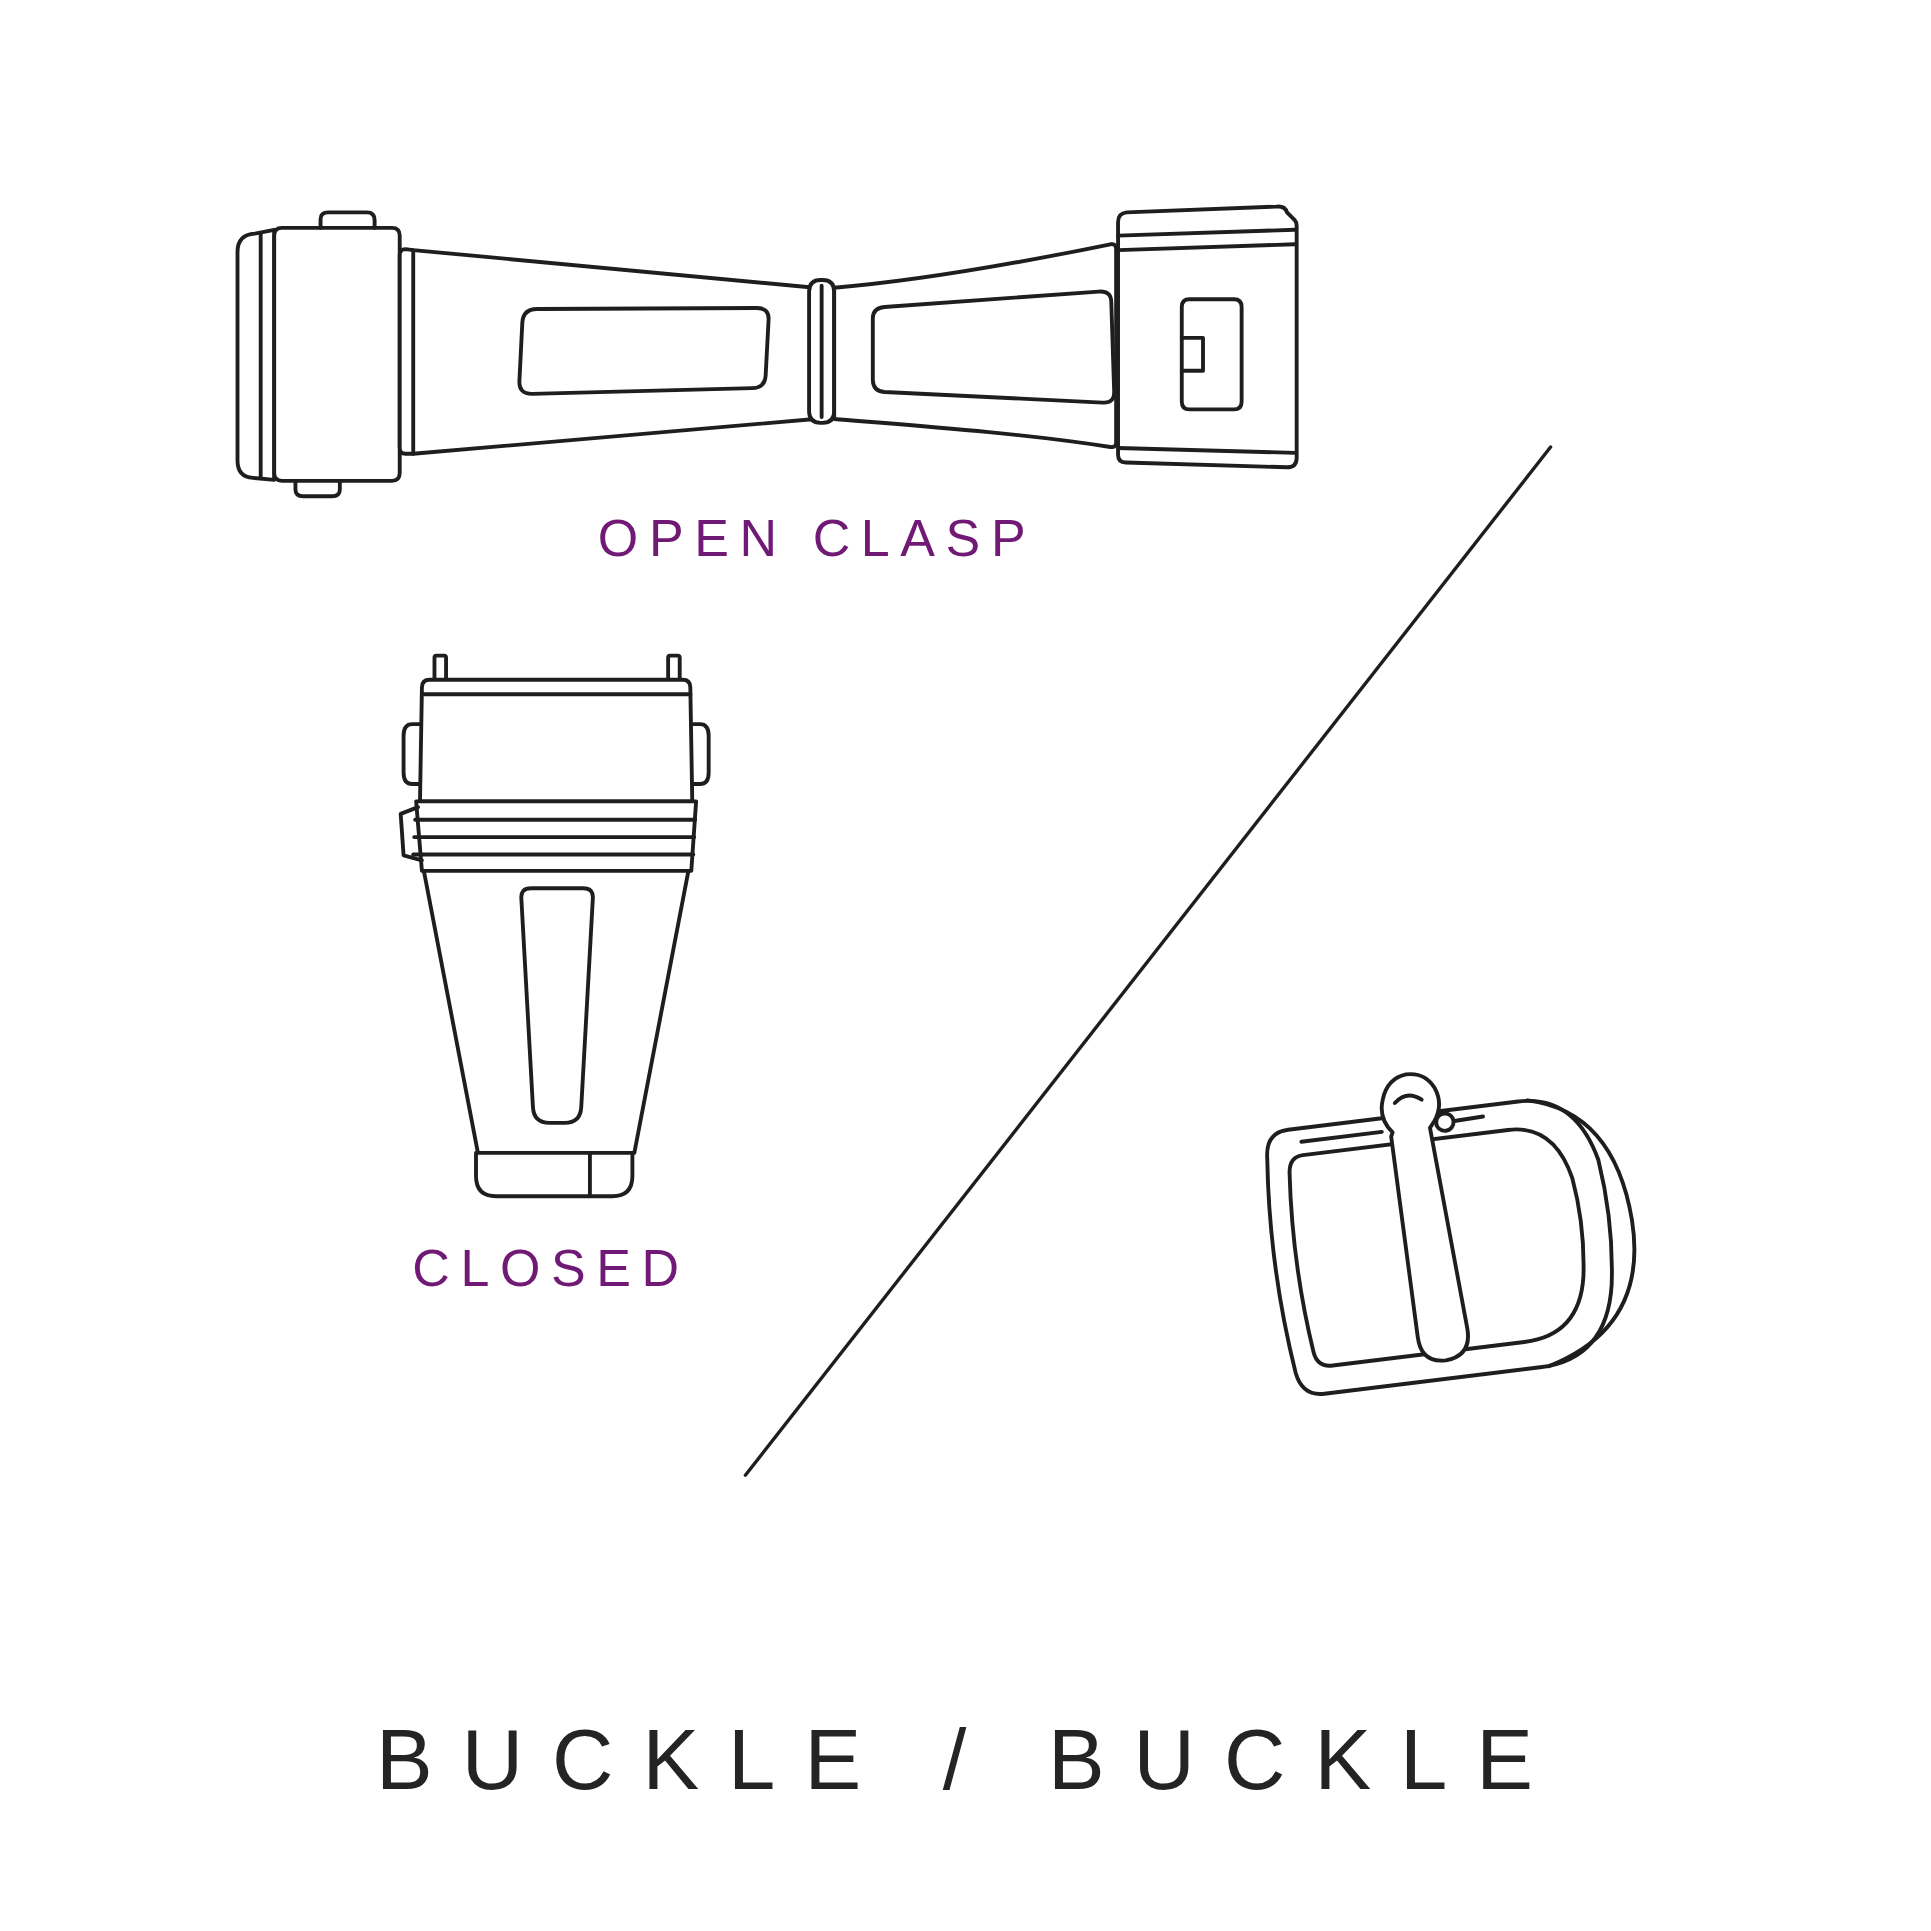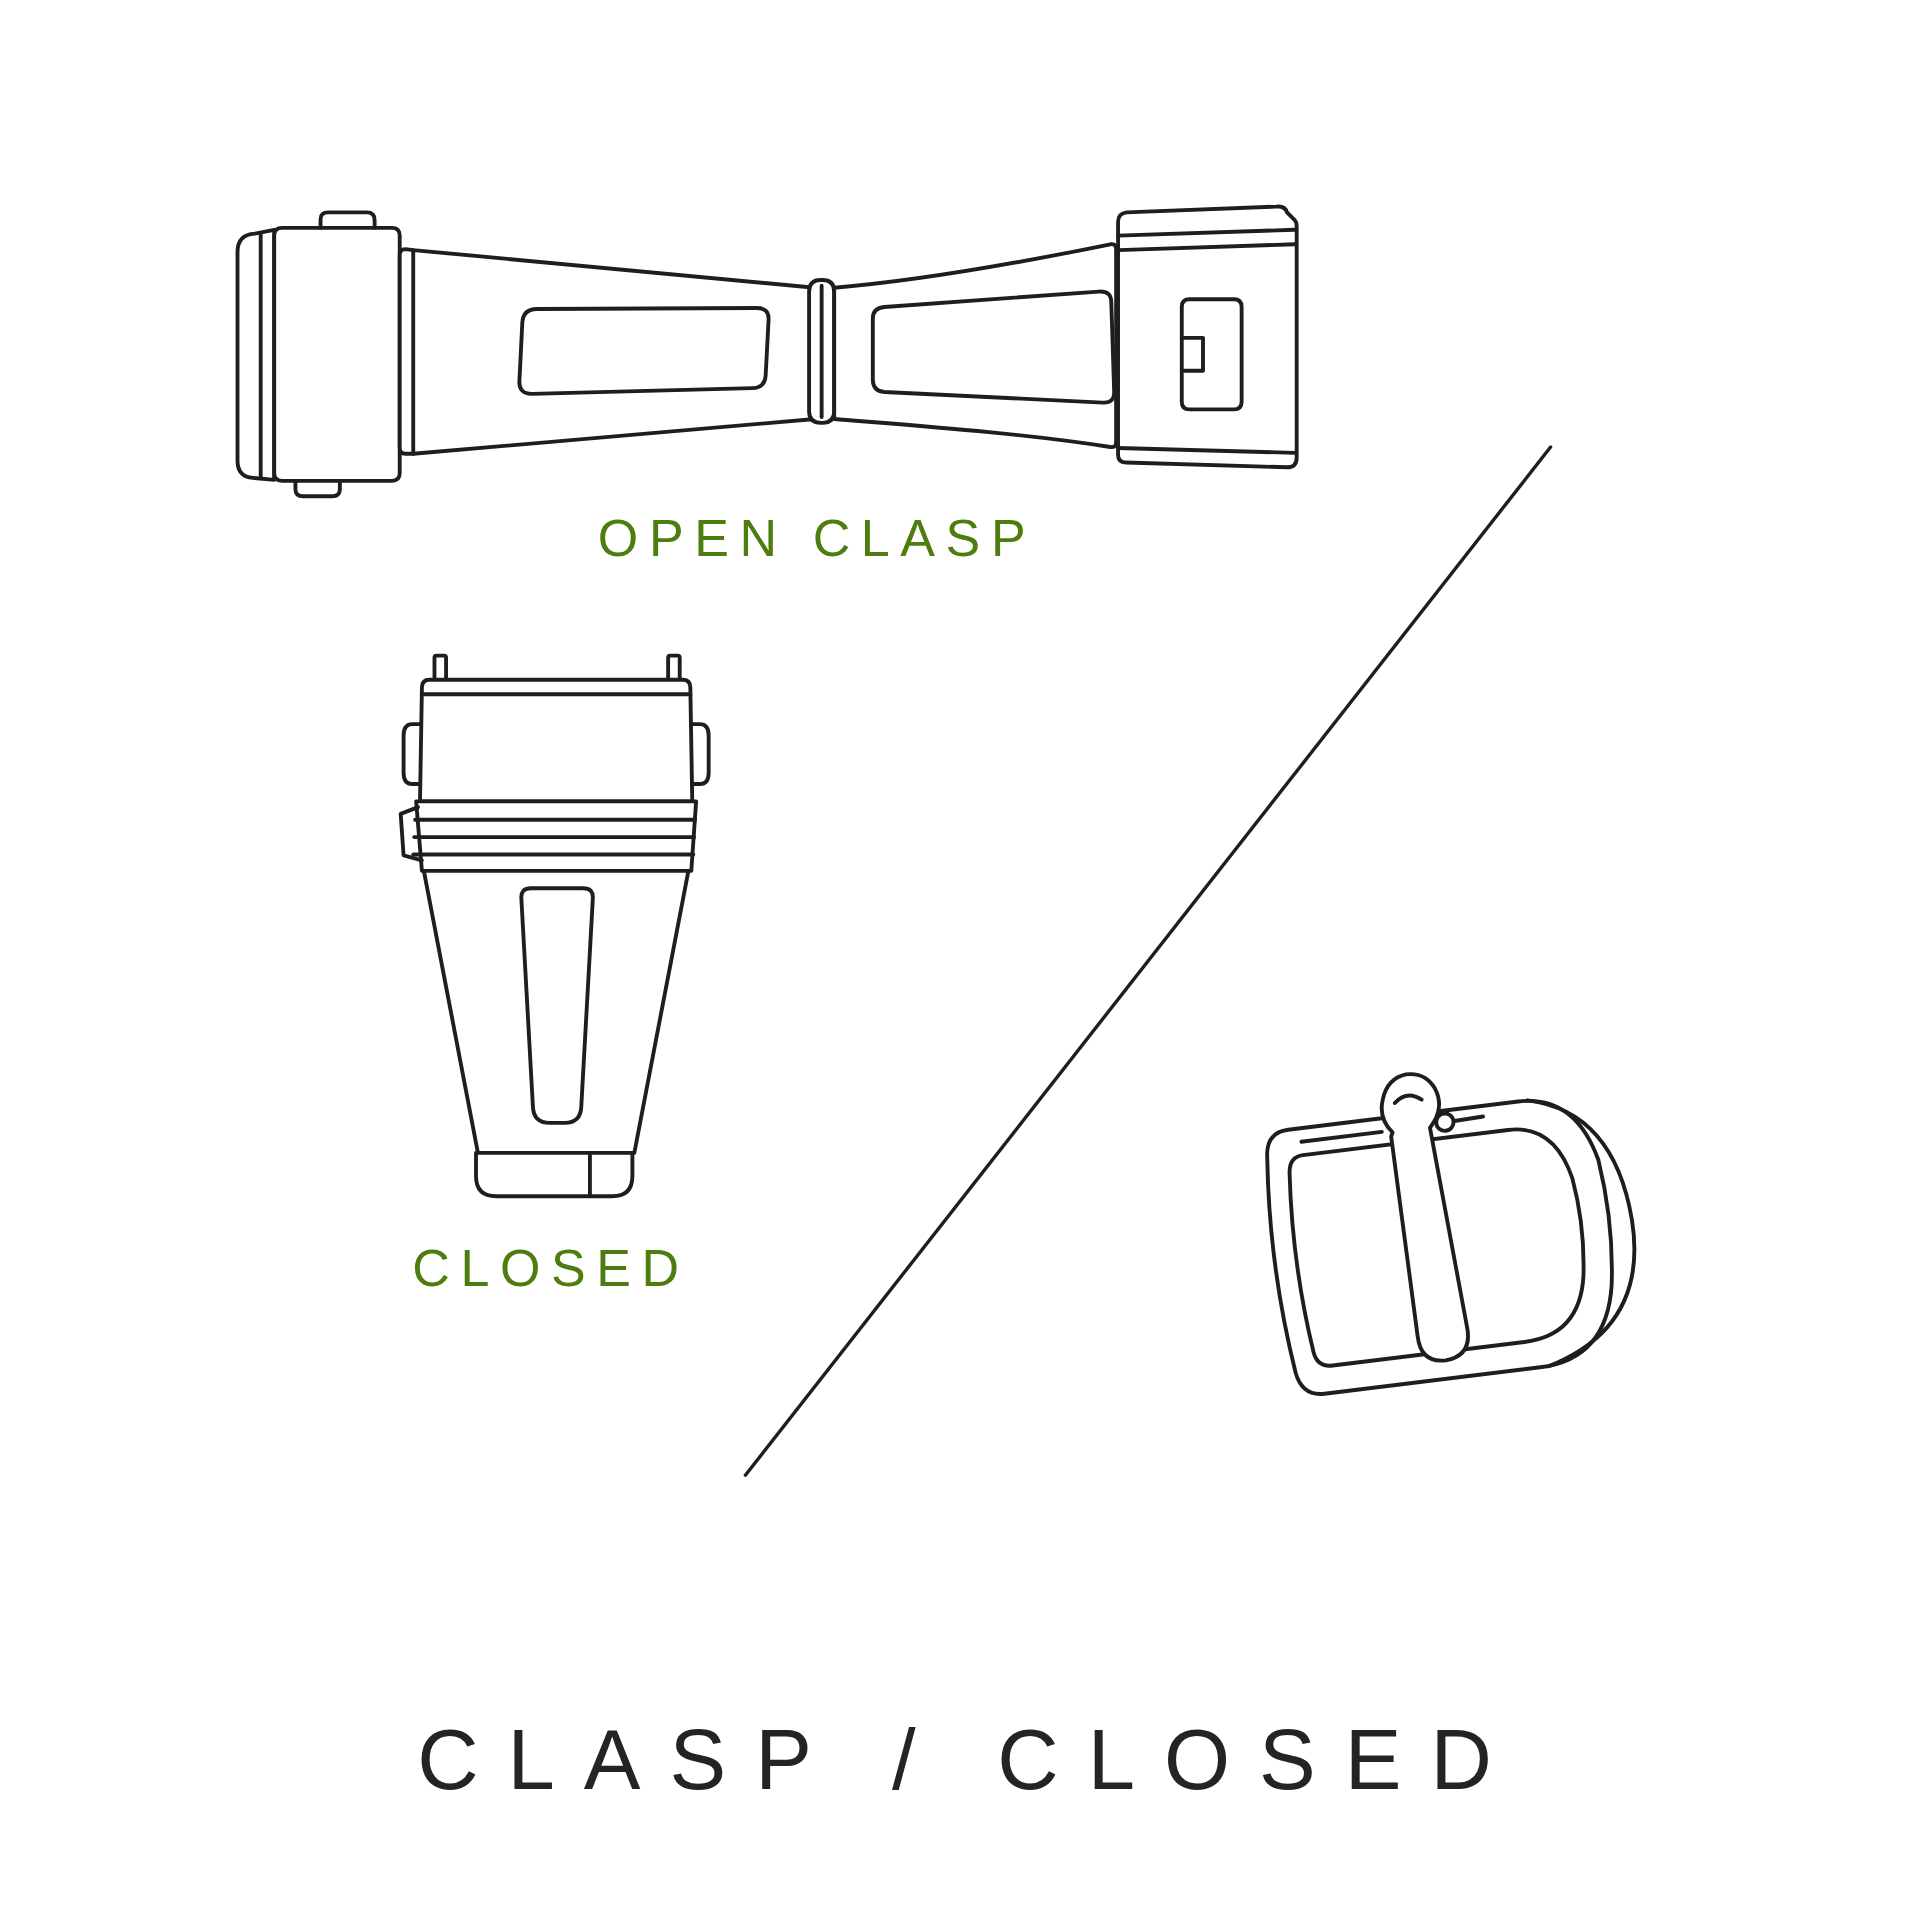--- a/index.html
+++ b/index.html
@@ -17,21 +17,21 @@
     stroke-width:4;
     fill:none;
     stroke-linejoin:round;
     stroke-linecap:round;
   }
   .art .f{fill:#ffffff;}
   .divider{stroke:#1e1e1e;stroke-width:3.5;stroke-linecap:round;}
   .label{
     position:absolute;
     transform:translateX(-50%);
-    color:#4d7c0f;
+    color:#701a75;
     font-size:52px;
     letter-spacing:10.6px;
     white-space:nowrap;
   }
   .label-open{left:817px;top:508px;}
   .label-closed{left:539px;top:1238px;margin-left:12px;}
   .title{
     position:absolute;
     left:969px;
     top:1711px;
@@ -107,16 +107,16 @@
       <path d="M1522,1164 L1552,1163"></path>
       <circle cx="1512" cy="1164" r="9"></circle>
       <path class="f" d="M1457,1168 Q1444,1152 1451,1133 Q1458,1112 1478,1110 Q1498,1110 1506,1128 Q1513,1146 1501,1162 L1496,1168 L1509,1378 Q1511,1407 1483,1409 Q1457,1409 1457,1381 L1455,1172 Z"></path>
       <path d="M1463,1138 Q1477,1126 1491,1138"></path>
     </g>
 
   </svg>
 
   <div class="label label-open">OPEN CLASP</div>
   <div class="label label-closed">CLOSED</div>
-  <div class="title">CLASP / CLOSED</div>
+  <div class="title">BUCKLE / BUCKLE</div>
 
 </div>
 
 
 </body></html>

